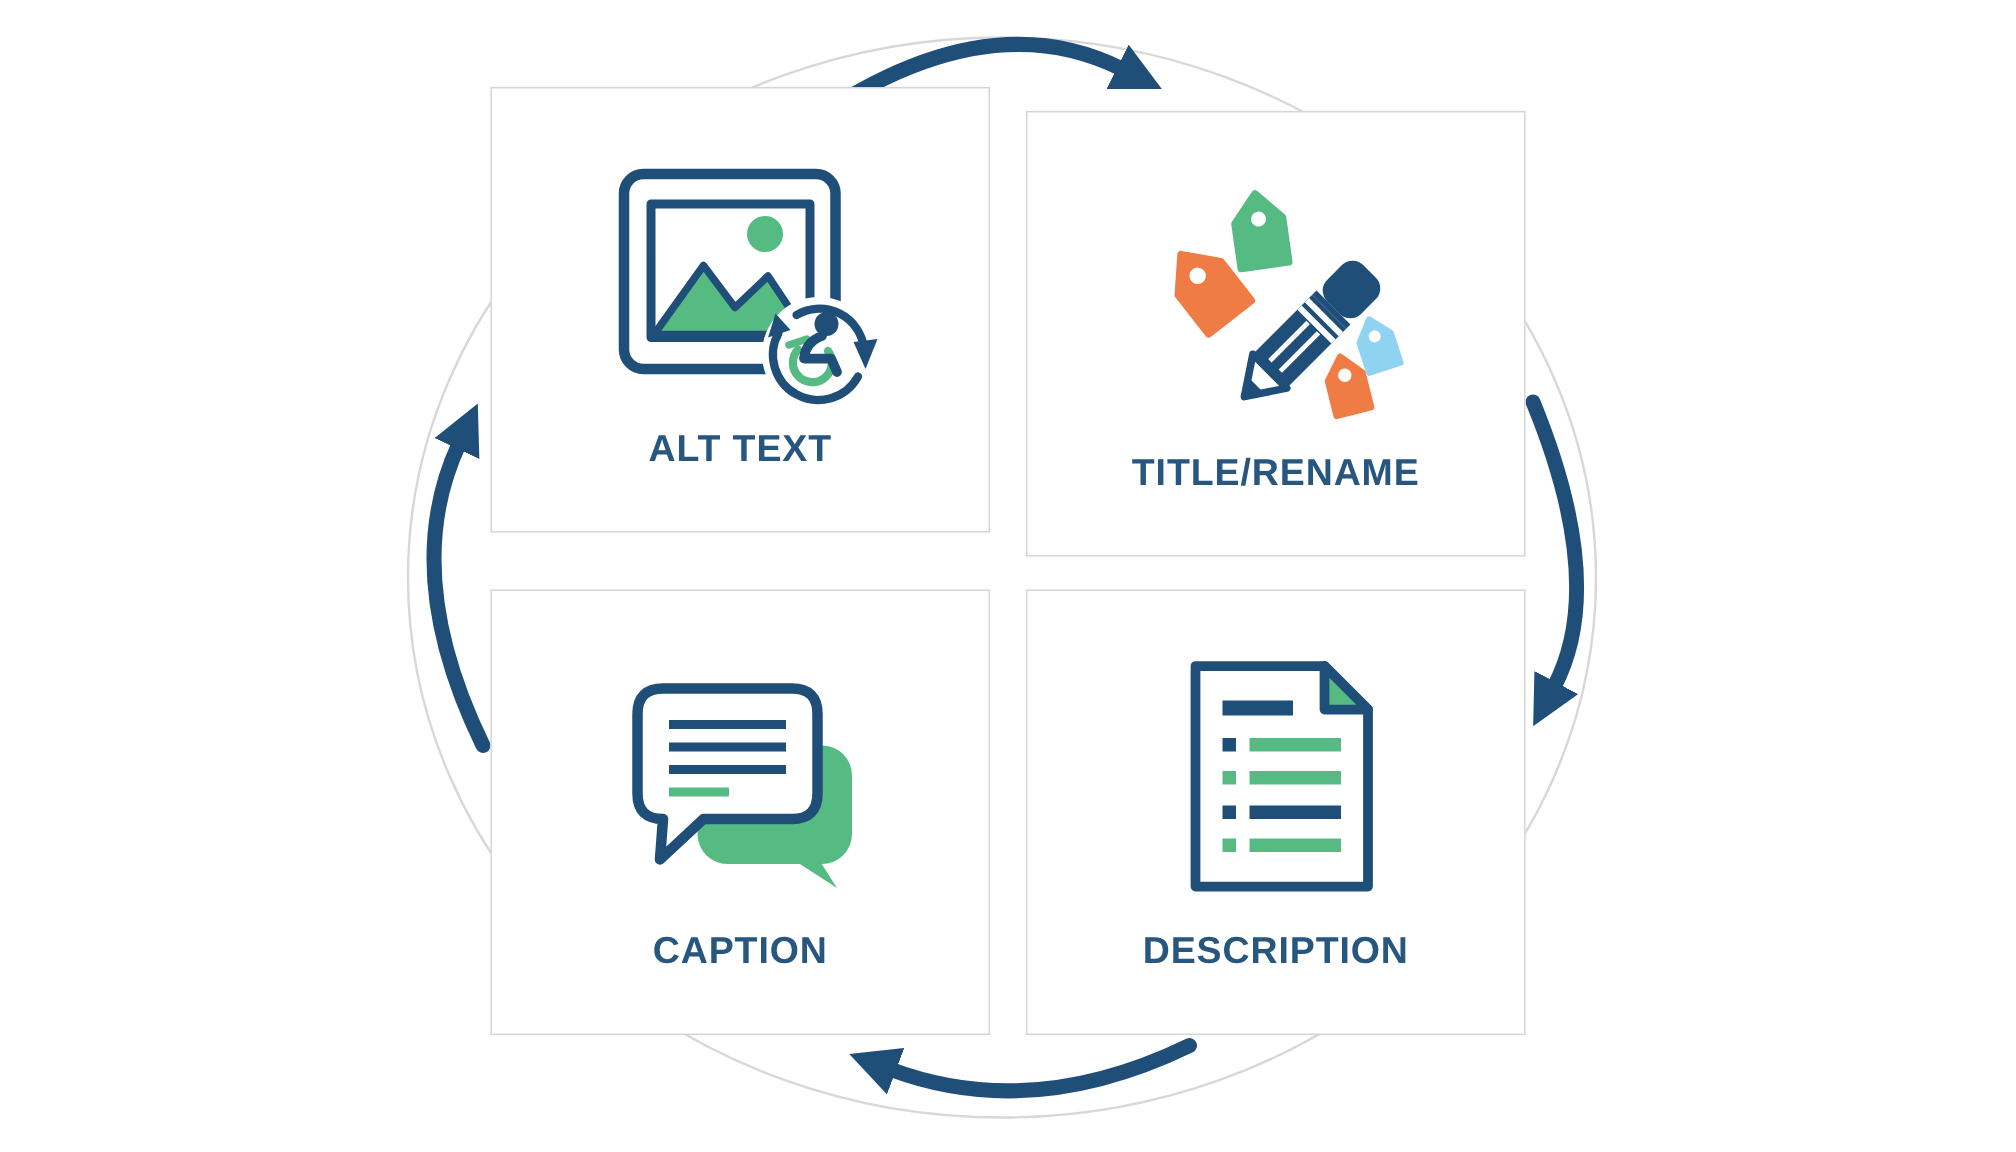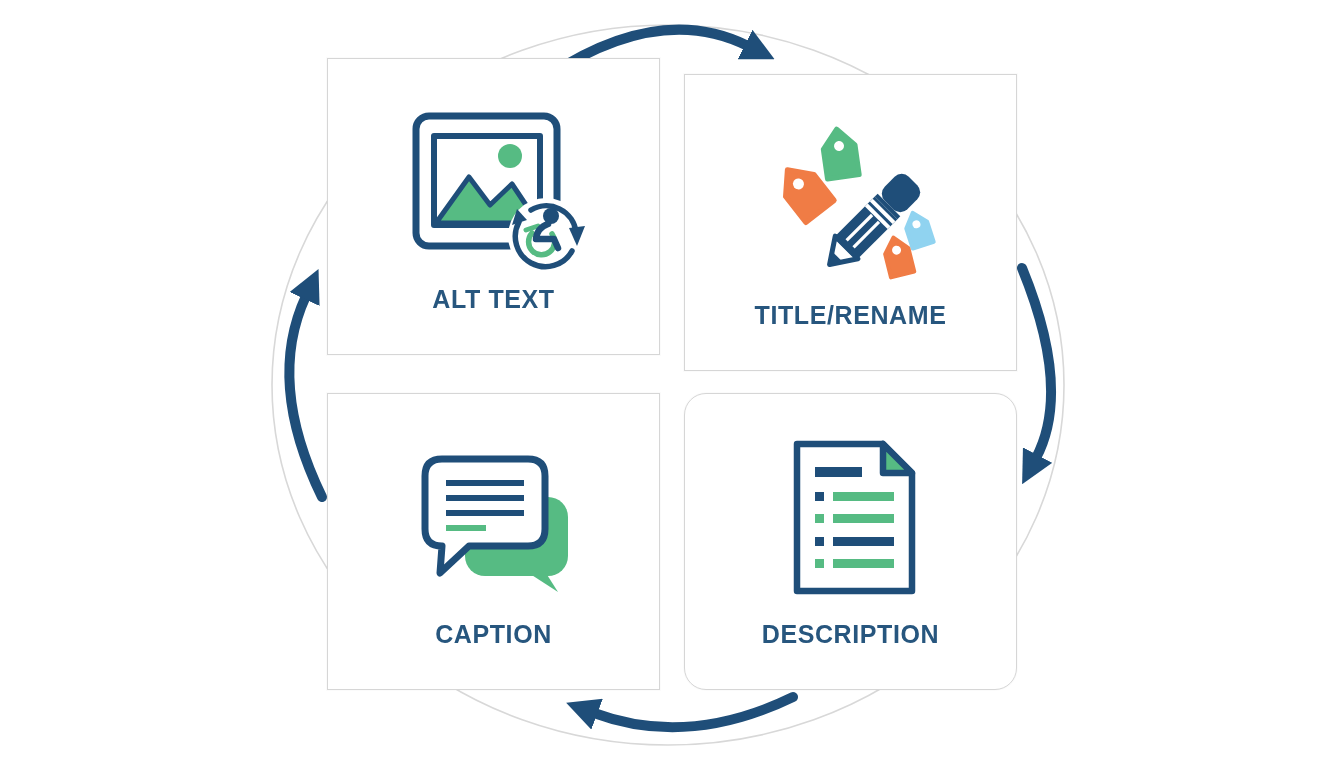--- a/index.html
+++ b/index.html
@@ -15,21 +15,21 @@
   }
   .bg-arrows{position:absolute;left:0;top:0;}
   .card{
     position:absolute;width:333px;height:297px;background:#fff;
     border:1px solid var(--card-border);
     box-shadow:0 0 0 1px rgba(0,0,0,0.015);
   }
   .card-alt-text{left:327px;top:58px;}
   .card-title-rename{left:684px;top:74px;}
   .card-caption{left:327px;top:393px;}
-  .card-description{left:684px;top:393px;border-radius:22px;}
+  .card-description{left:684px;top:393px;}
   .card .icon{position:absolute;left:0;top:0;}
   .card .label{
     position:absolute;left:0;right:0;bottom:40px;text-align:center;
     font-size:25px;font-weight:700;letter-spacing:0.6px;color:var(--label-text);
   }
   
   .f-navy{fill:var(--navy);} .f-green{fill:var(--green);} .f-orange{fill:var(--orange);}
   .f-blue{fill:var(--light-blue);} .f-white{fill:#fff;} .f-none{fill:none;}
   .s-navy{stroke:var(--navy);} .s-green{stroke:var(--green);} .s-gray{stroke:var(--circle-gray);}
 </style>

